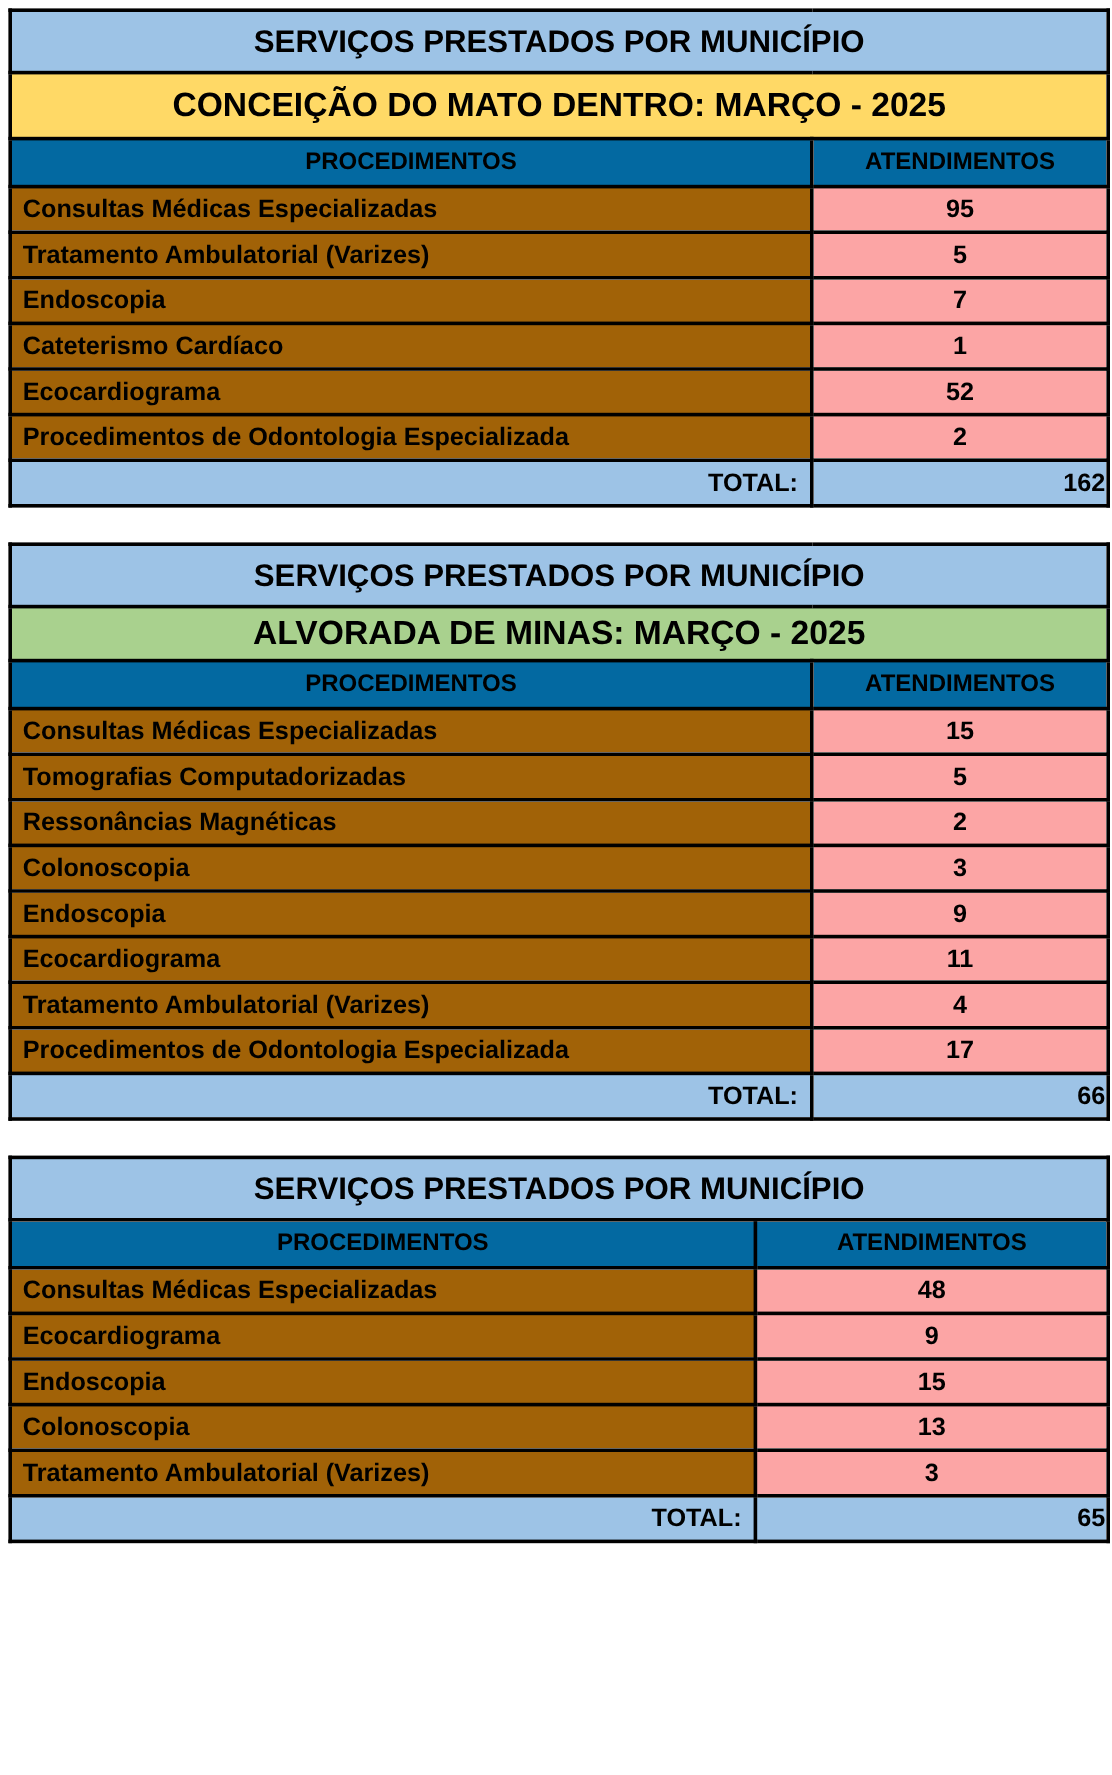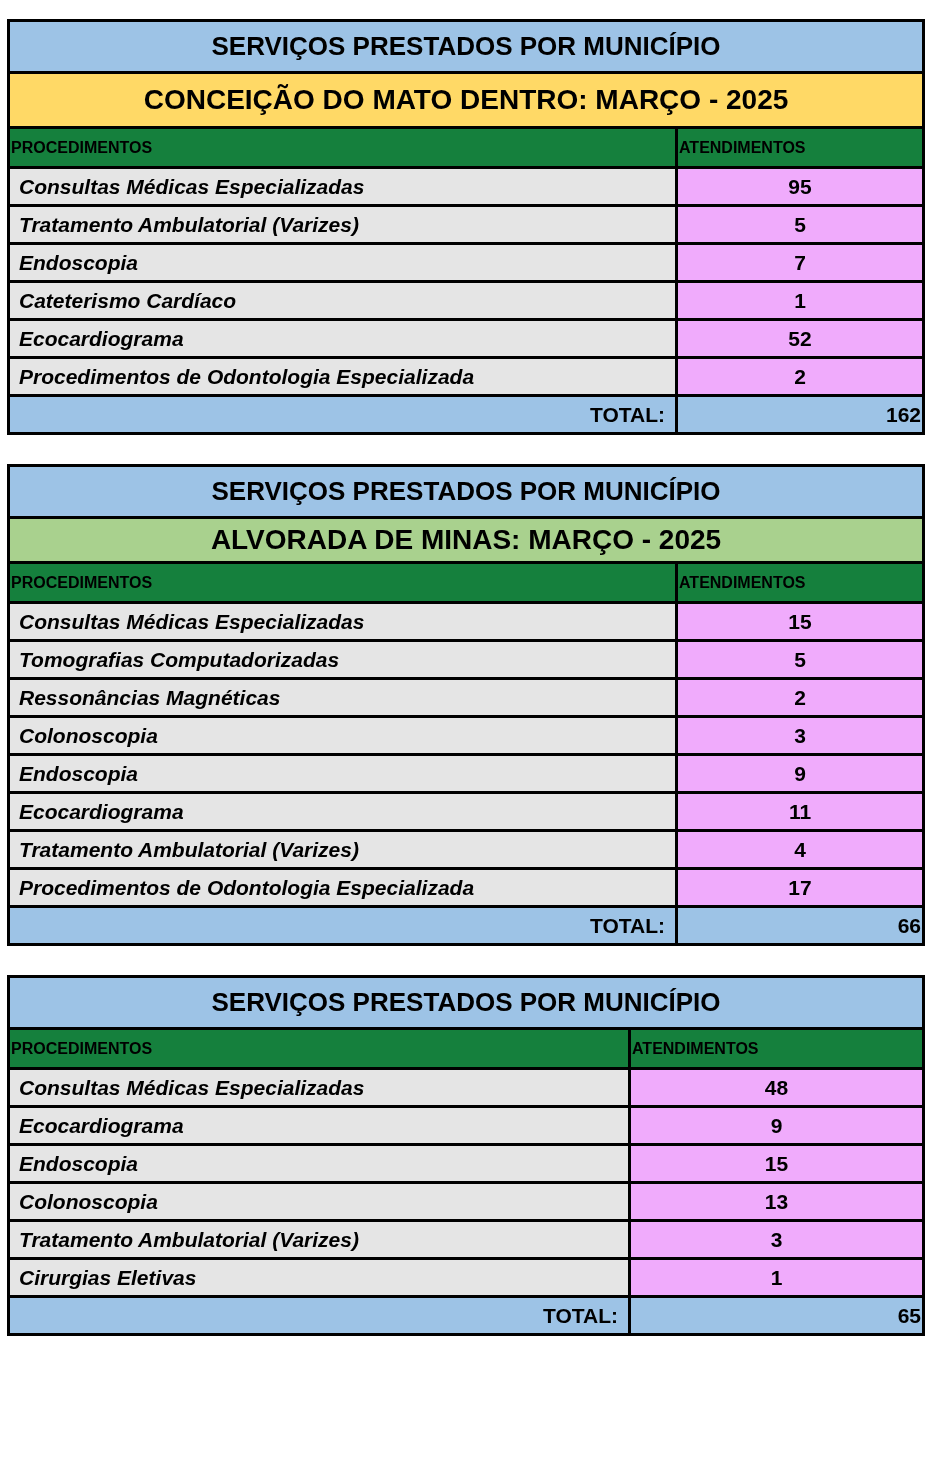--- a/index.html
+++ b/index.html
@@ -5,21 +5,21 @@
   html, body {
     margin: 0;
     padding: 0;
     background: #FFFFFF;
     font-family: "Liberation Sans", "DejaVu Sans", sans-serif;
   }
   .page {
     width: 927px;
     height: 1479px;
     box-sizing: border-box;
-    padding: 19px 5px 7px 7px;
+    padding: 7px 5px 7px 7px;
     background: #FFFFFF;
   }
   table.svc-table {
     border-collapse: collapse;
     table-layout: fixed;
     width: 915px;
   }
   table.svc-table + table.svc-table {
     margin-top: 29px;
   }
@@ -49,39 +49,39 @@
     text-align: center;
     vertical-align: middle;
     font-size: 28px;
   }
   td.muni-tall { height: 55px; }
   .bg-yellow { background: #FFD966; }
   .bg-green  { background: #A9D18E; }
   .bg-orange { background: #F4B183; }
   td.colhead-cell {
     height: 40px;
-    vertical-align: middle;
-    font-size: 16px;
-    background: #15803d;
+    text-align: center;
+    vertical-align: middle;
+    font-size: 20px;
+    background: #0369a1;
   }
   td.proc-cell {
     height: 38px;
     text-align: left;
     vertical-align: middle;
     font-size: 21px;
     padding-left: 9px;
-    background: #e5e5e5;
-    font-style: italic;
+    background: #a16207;
   }
   td.count-cell {
     height: 38px;
     text-align: center;
     vertical-align: middle;
     font-size: 21px;
-    background: #f0abfc;
+    background: #fca5a5;
   }
   td.total-label-cell {
     height: 38px;
     text-align: right;
     vertical-align: middle;
     font-size: 21px;
     padding-right: 10px;
     background: #9DC3E6;
   }
   td.total-value-cell {
@@ -226,23 +226,19 @@
       </tr>
       <tr>
         <td class="proc-cell">Colonoscopia</td>
         <td class="count-cell">13</td>
       </tr>
       <tr>
         <td class="proc-cell">Tratamento Ambulatorial (Varizes)</td>
         <td class="count-cell">3</td>
       </tr>
       <tr>
-        <td class="proc-cell">Cirurgias Eletivas</td>
-        <td class="count-cell">1</td>
-      </tr>
-      <tr>
         <td class="total-label-cell">TOTAL:</td>
         <td class="total-value-cell">65</td>
       </tr>
     </tbody>
   </table>
 
 </div>
 
 </body></html>

